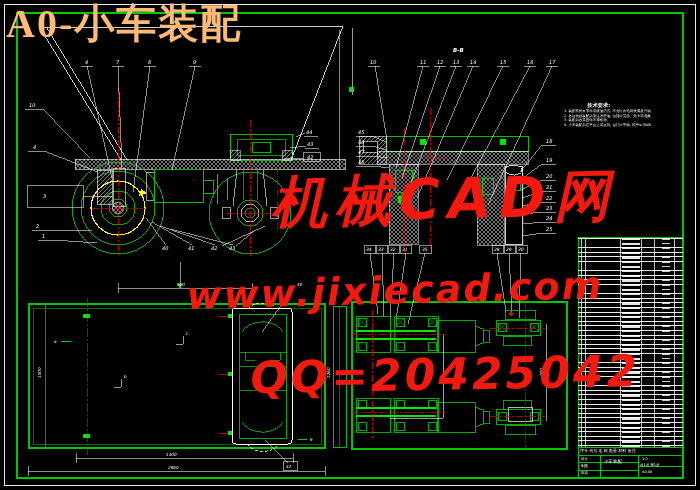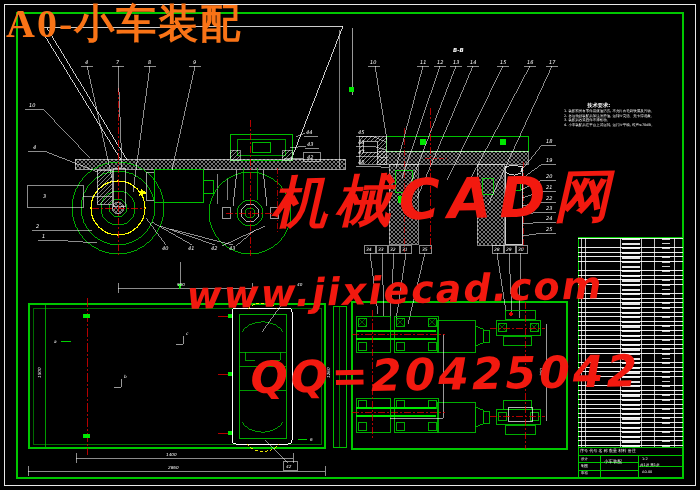--- a/index.html
+++ b/index.html
@@ -1,20 +1,20 @@
 <!DOCTYPE html>
 <html><head>
 <meta charset="utf-8">
 <style>
   html,body{margin:0;padding:0;background:#000;}
   #screen{position:relative;width:700px;height:490px;background:#000;overflow:hidden;
           font-family:"DejaVu Sans",sans-serif;}
   svg text{font-family:"DejaVu Sans",sans-serif;}
   .abs{position:absolute;}
-  #main-title{left:6px;top:4px;z-index:6;color:#f97316;font-family:"Liberation Serif",serif;
+  #main-title{left:6px;top:4px;z-index:6;color:#fdba74;font-family:"Liberation Serif",serif;
     font-weight:bold;font-size:40px;letter-spacing:2px;line-height:1;white-space:nowrap;}
   .wm{position:absolute;z-index:7;color:#f2190f;font-weight:bold;font-style:italic;
       white-space:nowrap;transform-origin:0 0;}
   #wm1{left:270px;top:166px;font-size:56px;letter-spacing:8px;transform:rotate(-1.2deg);}
   #wm2{left:186px;top:274px;font-size:38px;letter-spacing:2px;transform:rotate(-1.5deg);}
   #wm3{left:250px;top:352px;font-size:44px;letter-spacing:3px;transform:rotate(-1deg);}
   #tech-notes{left:564px;top:102px;width:170px;z-index:4;color:#fff;
     transform:scale(0.58);transform-origin:0 0;font-size:6px;line-height:1.25;}
   #tech-notes .nh{font-weight:bold;font-size:9px;text-align:center;width:120px;margin-bottom:1px;}
   

